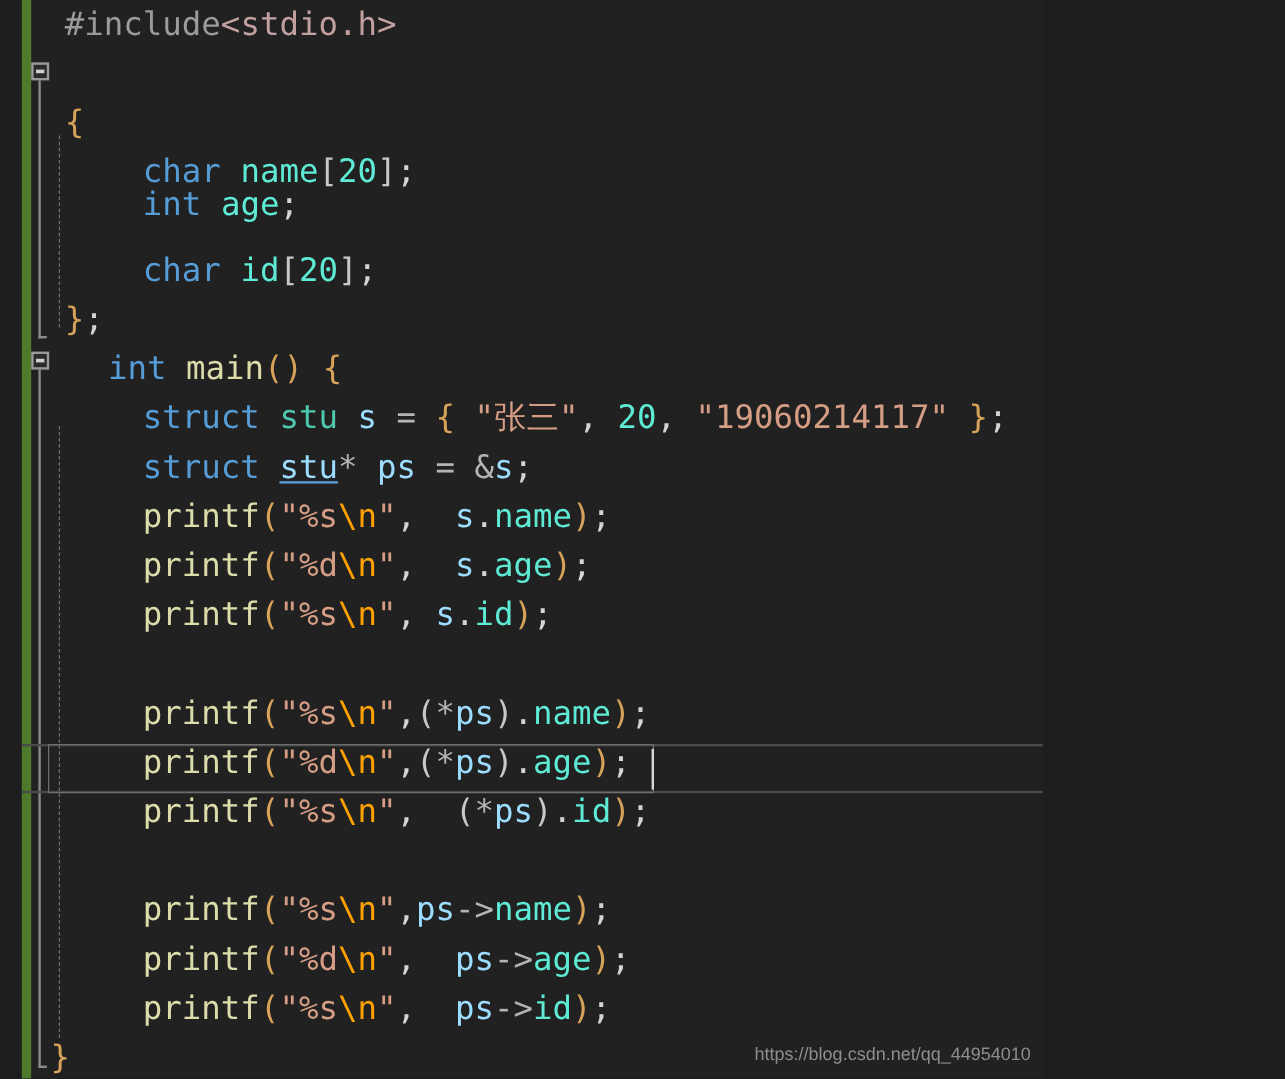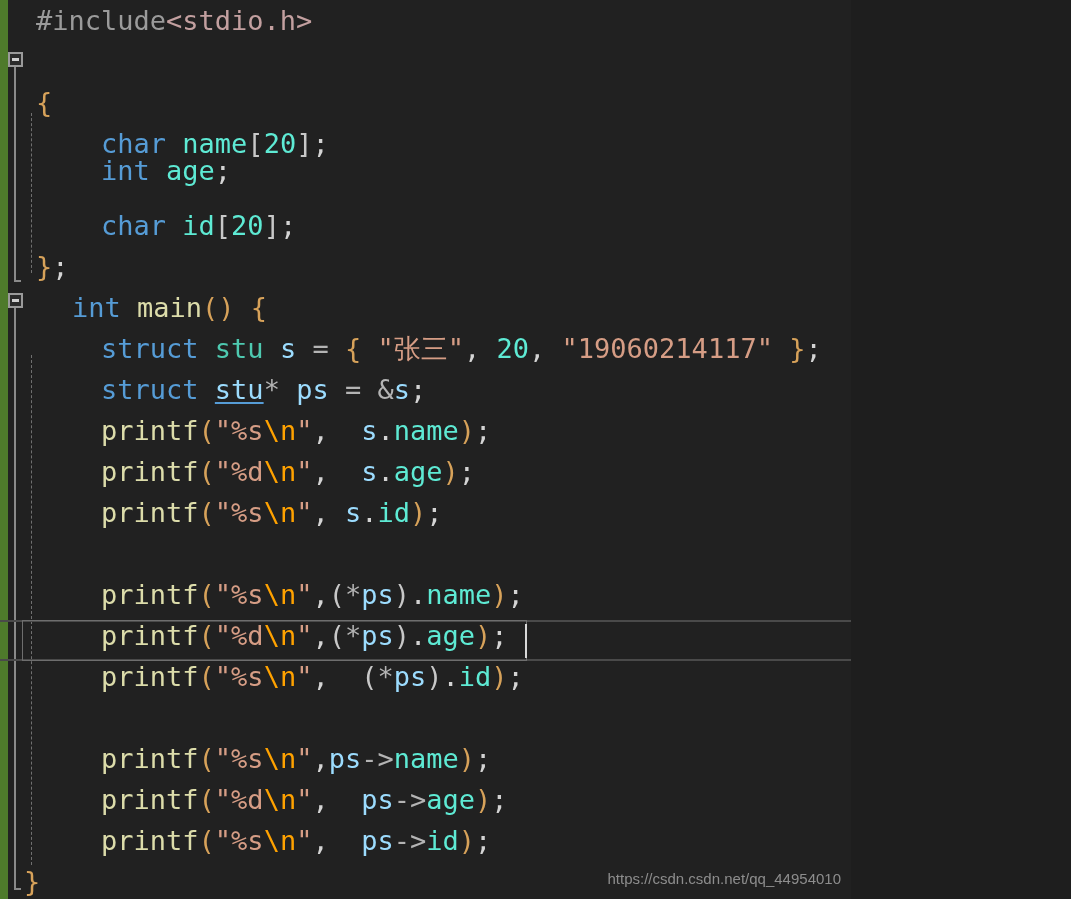--- a/index.html
+++ b/index.html
@@ -7,20 +7,21 @@
     padding: 0;
     background: #1e1e1e;
   }
   #app {
     position: relative;
     width: 851px;
     height: 899px;
     background: #212121;
     overflow: hidden;
     font-family: "DejaVu Sans Mono", monospace;
+    margin-left: 18px;
   }
 
   
   .change-strip {
     position: absolute;
     left: 0;
     top: 0;
     width: 8px;
     height: 899px;
     background: #4e7a2b;
@@ -218,14 +219,14 @@
     <div class="line" style="top:738px;"><span class="txt">    <span class="fn">printf</span><span class="brc1">(</span><span class="str">"</span><span class="str">%s</span><span class="esc">\n</span><span class="str">"</span><span class="punc">,</span><span class="var">ps</span><span class="op">-&gt;</span><span class="id">name</span><span class="brc1">)</span><span class="punc">;</span></span></div>
 
     <div class="line" style="top:779px;"><span class="txt">    <span class="fn">printf</span><span class="brc1">(</span><span class="str">"</span><span class="str">%d</span><span class="esc">\n</span><span class="str">"</span><span class="punc">,</span>  <span class="var">ps</span><span class="op">-&gt;</span><span class="id">age</span><span class="brc1">)</span><span class="punc">;</span></span></div>
 
     <div class="line" style="top:820px;"><span class="txt">    <span class="fn">printf</span><span class="brc1">(</span><span class="str">"</span><span class="str">%s</span><span class="esc">\n</span><span class="str">"</span><span class="punc">,</span>  <span class="var">ps</span><span class="op">-&gt;</span><span class="id">id</span><span class="brc1">)</span><span class="punc">;</span></span></div>
 
     <div class="line" style="top:861px;"><span class="txt" style="padding-left:24px;"><span class="brc1">}</span></span></div>
 
   </div>
 
-  <div class="watermark">https://csdn.csdn.net/qq_44954010</div>
+  <div class="watermark">https://blog.csdn.net/qq_44954010</div>
 </div>
 
 </body></html>

